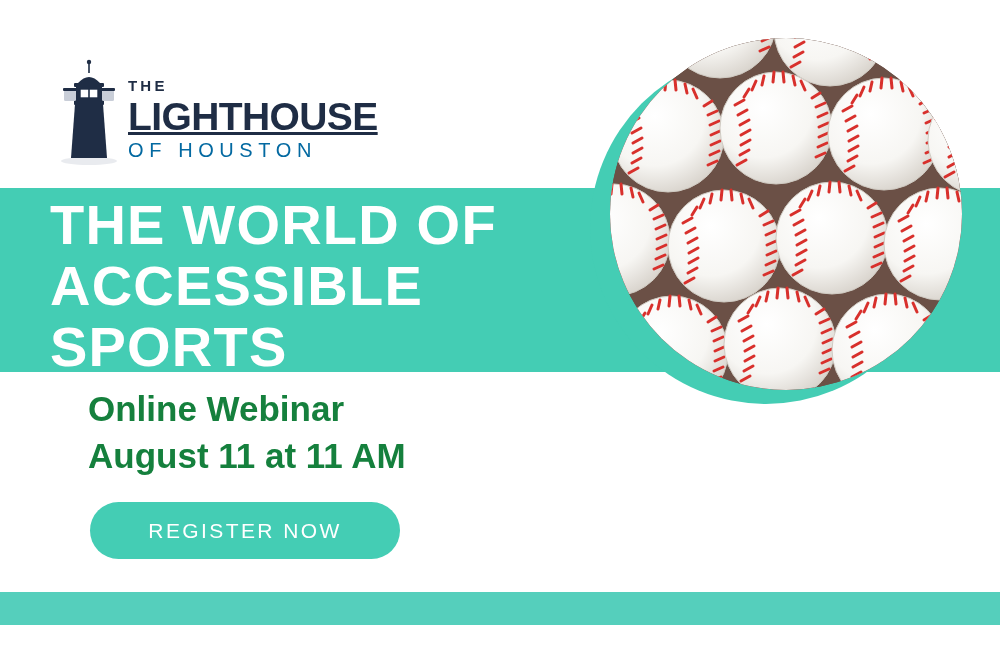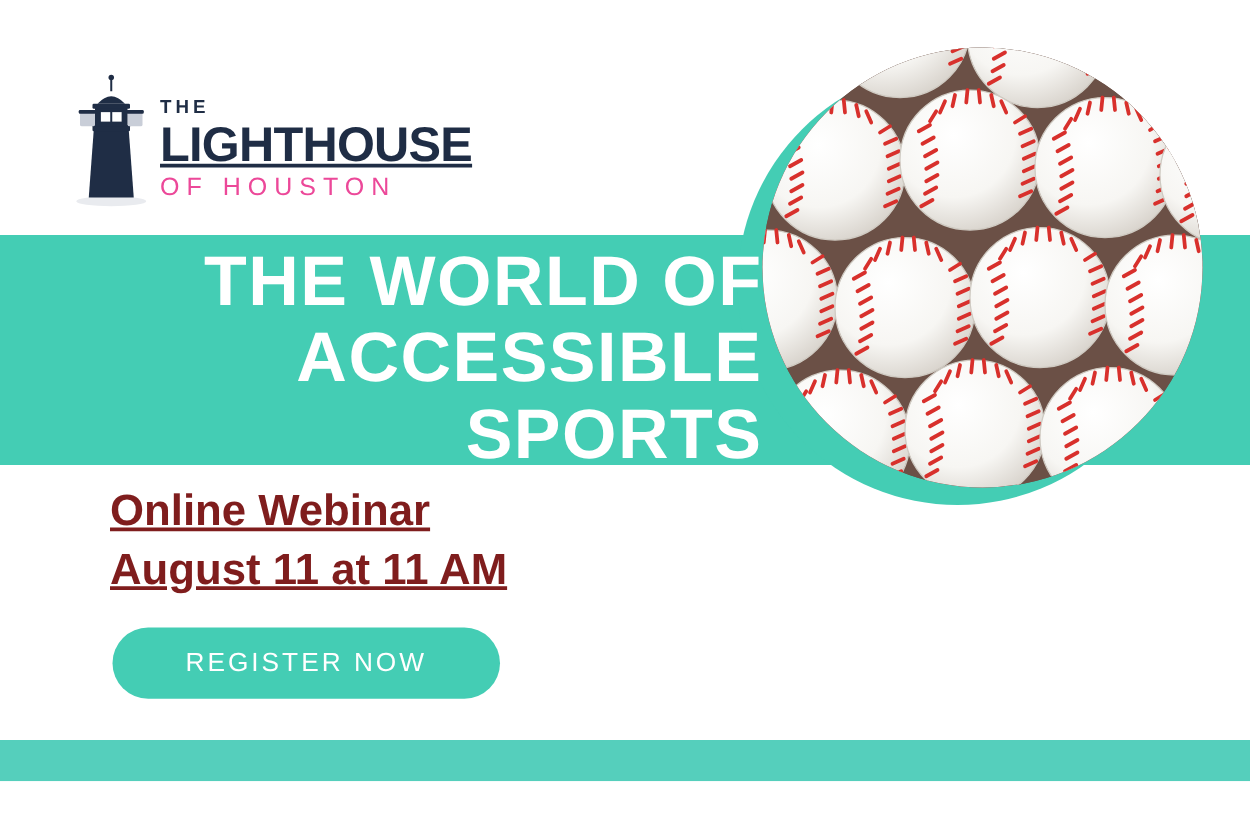--- a/index.html
+++ b/index.html
@@ -77,21 +77,21 @@
     color: #1f2d45;
     line-height: 0.98;
     margin-bottom: 4px;
     text-decoration: underline;
   }
   .logo-sub {
     display: block;
     font-size: 20px;
     font-weight: normal;
     letter-spacing: 5.6px;
-    color: #ec4899;
+    color: #0369a1;
     line-height: 1;
   }
 
   
   .circle-group {
     position: absolute;
     left: 590px;
     top: 38px;
     width: 380px;
     height: 420px;
@@ -133,33 +133,32 @@
     top: 194px;
     width: 560px;
     z-index: 4;
     color: #ffffff;
     font-size: 56px;
     font-weight: bold;
     letter-spacing: 1.2px;
     line-height: 1.09;
     text-transform: uppercase;
   }
-  .headline span { display: block; text-align: right; }
+  .headline span { display: block; }
 
   
   .details {
     position: absolute;
     left: 88px;
     top: 386px;
     z-index: 4;
-    color: #7f1d1d;
+    color: #15803d;
     font-size: 35px;
     font-weight: bold;
     line-height: 1.33;
-    text-decoration: underline;
   }
   .details span { display: block; }
 
   
   .cta {
     position: absolute;
     left: 90px;
     top: 502px;
     width: 310px;
     height: 57px;

